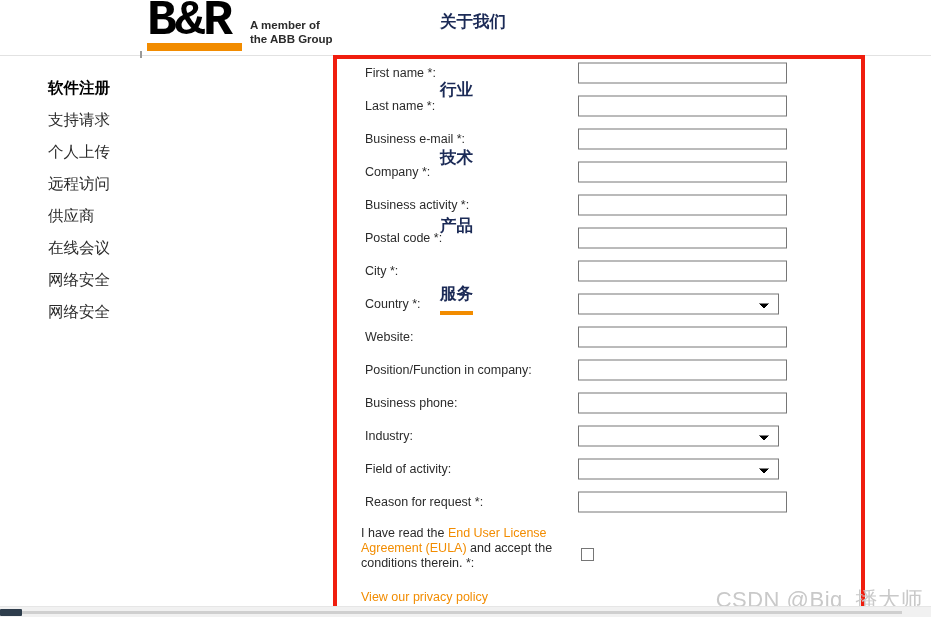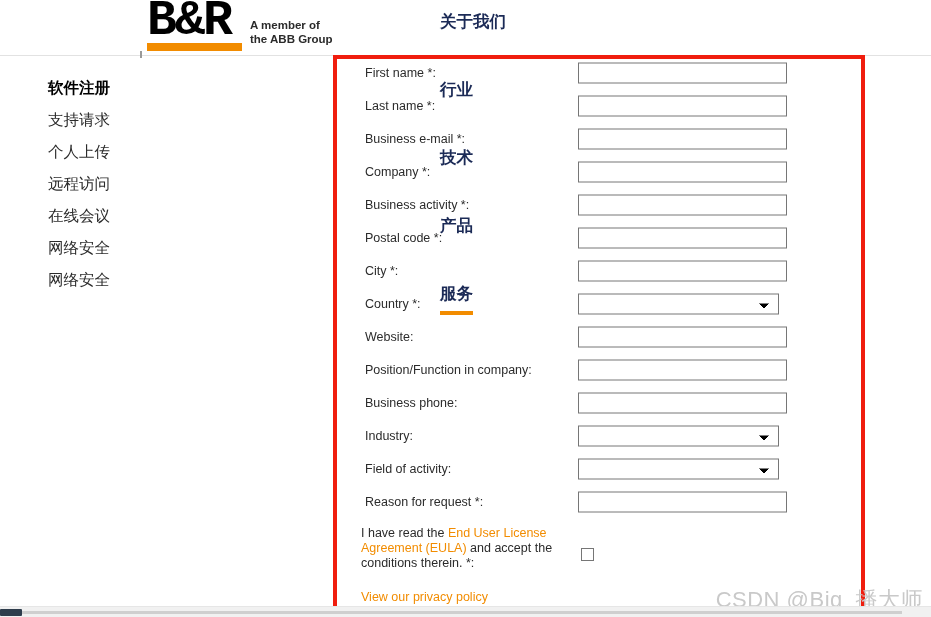--- a/index.html
+++ b/index.html
@@ -284,20 +284,21 @@
     </div>
   </div>
   <div id="header-divider"></div>
   <div id="header-tick"></div>
 
   <div id="sidebar">
     <div class="side-item active">软件注册</div>
     <div class="side-item">支持请求</div>
     <div class="side-item">个人上传</div>
     <div class="side-item">远程访问</div>
+    <div class="side-item">供应商</div>
     <div class="side-item">在线会议</div>
     <div class="side-item">网络安全</div>
     <div class="side-item">网络安全</div>
   </div>
 
   <div id="form">
 
     <div class="row">
       <span class="lbl">First name *:</span>
       <span class="ctl">

